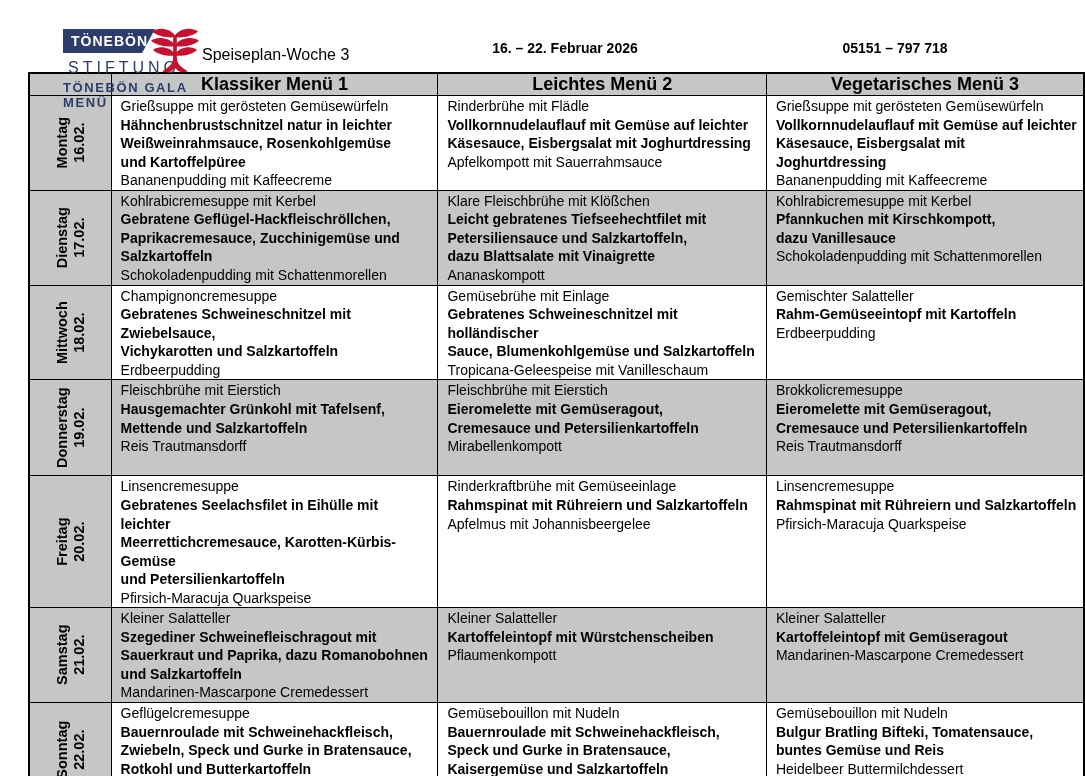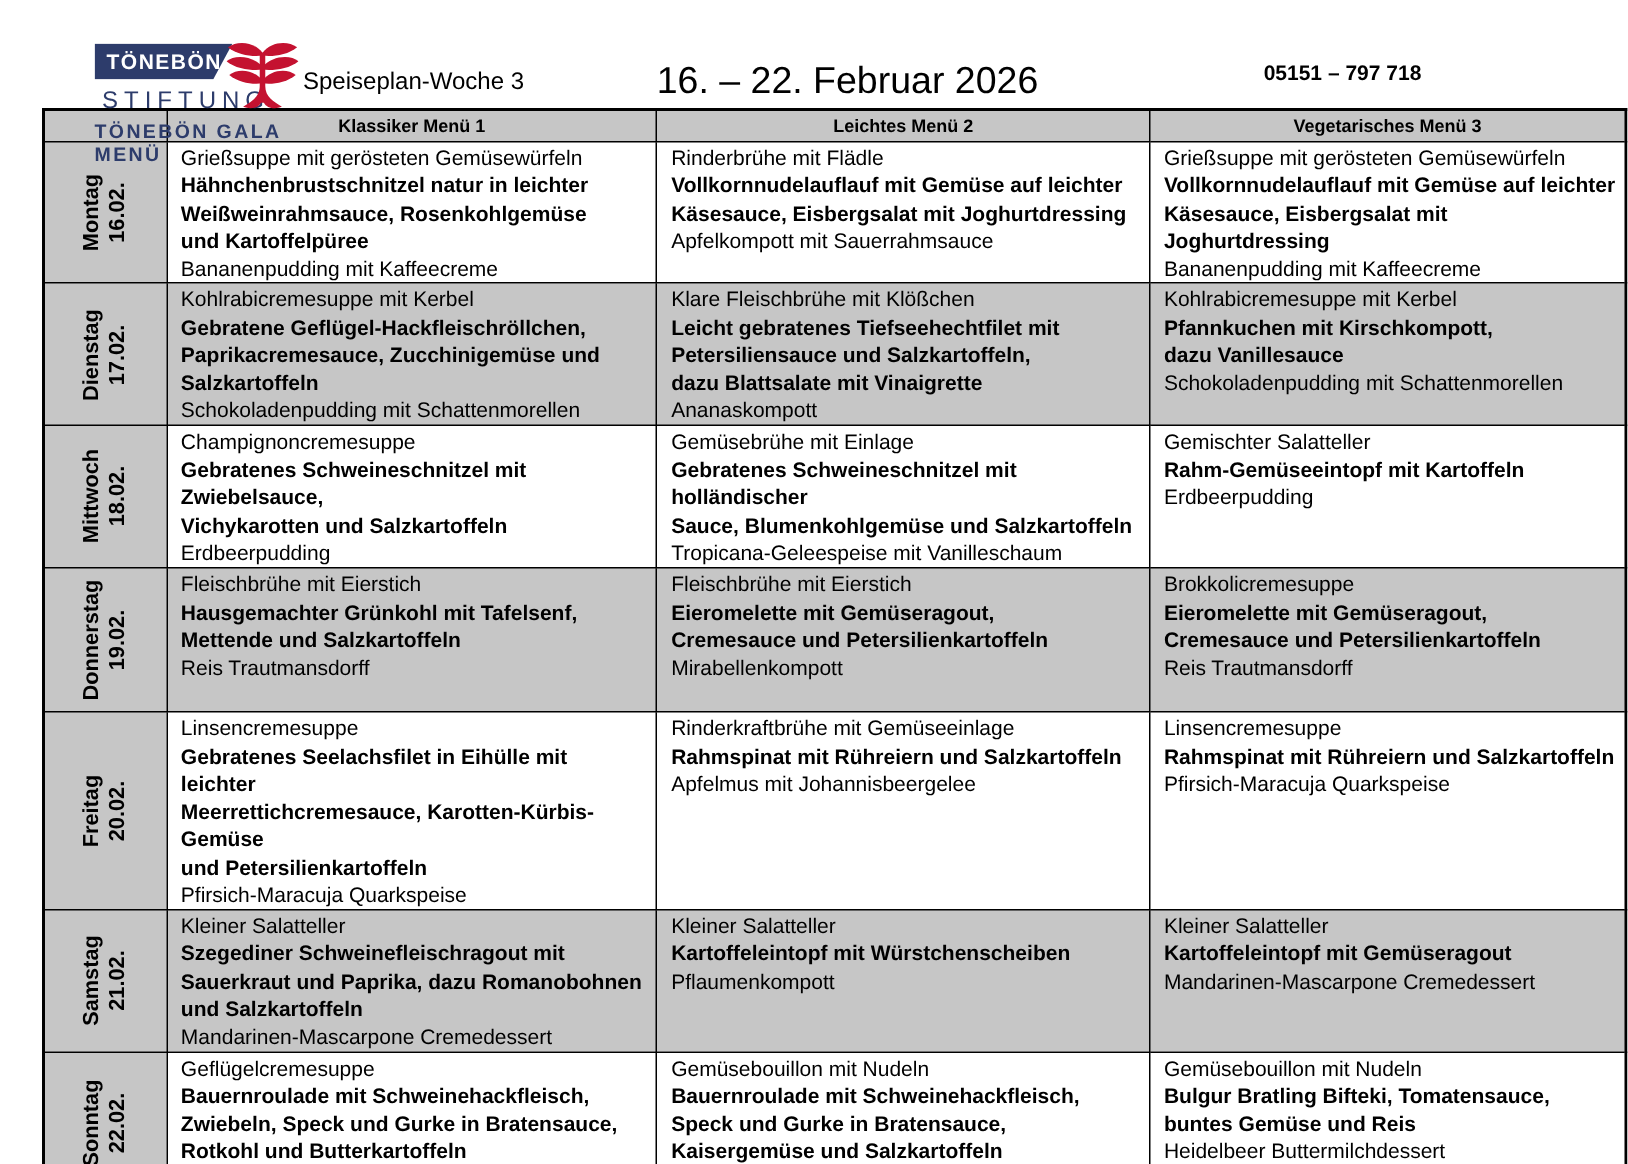--- a/index.html
+++ b/index.html
@@ -19,35 +19,35 @@
   .logo-box{
     position:absolute;left:0;top:3px;width:92px;height:24px;
     background:var(--navy);color:#fff;font-weight:bold;font-size:14px;
     letter-spacing:1px;display:flex;align-items:center;padding-left:8px;
     clip-path:polygon(0 0,100% 0,86% 100%,0 100%);
   }
   .logo-tree{position:absolute;left:88px;top:-2px;}
   .logo-stiftung{color:var(--navy);font-size:16px;letter-spacing:4px;margin-top:3px;padding-left:5px;}
   .logo-gala{color:var(--navy);font-size:13px;font-weight:bold;letter-spacing:1.6px;margin-top:3px;}
   .week-label{position:absolute;left:202px;top:46px;font-size:16px;}
-  .date-range{position:absolute;left:400px;top:40px;width:330px;text-align:center;font-weight:normal;font-size:25px;}
+  .date-range{position:absolute;left:400px;top:40px;width:330px;text-align:center;font-weight:bold;font-size:14px;}
   .phone{position:absolute;left:770px;top:40px;width:250px;text-align:center;font-weight:bold;font-size:14px;}
 
   
   table.menu-table{
     border-collapse:collapse;margin-left:28px;table-layout:fixed;
     border:2px solid var(--border);
   }
   .menu-table th,.menu-table td{border:1px solid var(--border);}
   .col-day{width:46px;}
   .col-m1{width:330px;}
   .col-m2{width:332px;}
   .col-m3{width:321px;}
   .menu-table thead th{
-    background:var(--gray);height:21px;font-weight:bold;font-size:12px;
+    background:var(--gray);height:21px;font-weight:bold;font-size:18px;
     text-align:center;vertical-align:middle;padding:0;
   }
   .menu-table tbody tr:nth-child(1){height:93px;}
   .menu-table tbody tr:nth-child(2){height:95px;}
   .menu-table tbody tr:nth-child(3){height:82px;}
   .menu-table tbody tr:nth-child(4){height:96px;}
   .menu-table tbody tr:nth-child(5){height:94px;}
   .menu-table tbody tr:nth-child(6){height:93px;}
   .menu-table tbody tr:nth-child(7){height:95px;}
   .menu-table tbody tr:nth-child(even) td{background:var(--gray);}

